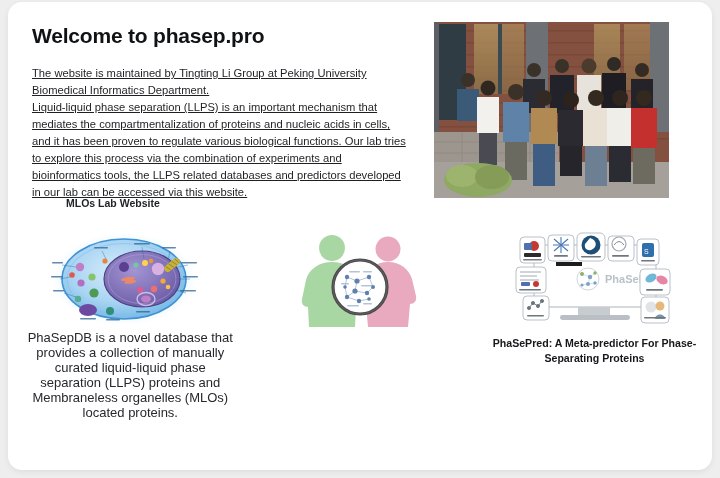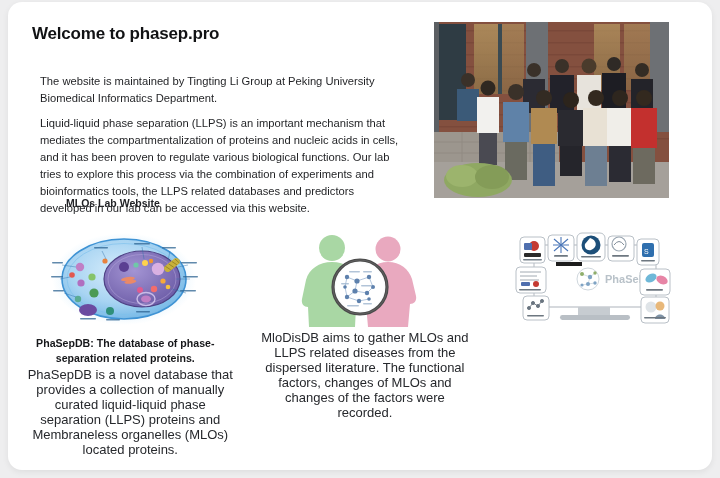--- a/index.html
+++ b/index.html
@@ -29,36 +29,36 @@
     border-radius: 14px;
     box-shadow: 0 2px 6px rgba(0,0,0,0.07);
     overflow: hidden;
   }
 
   
   .hero-title {
     position: absolute;
     left: 24px;
     top: 22px;
-    font-size: 17px;
+    font-size: 21px;
     font-weight: bold;
     color: #111214;
     letter-spacing: -0.2px;
   }
 
   .hero-body {
     position: absolute;
     left: 24px;
     top: 63px;
     width: 375px;
     font-size: 11.2px;
     line-height: 17px;
     color: #1f2023;
   }
-  .hero-body p { margin: 8px; }
+  .hero-body p { margin: 0; text-decoration: underline; }
 
   .lab-link {
     position: absolute;
     left: 58px;
     top: 195px;
     font-size: 10.5px;
     font-weight: bold;
     color: #222327;
     text-decoration: none;
     cursor: pointer;
@@ -339,21 +339,20 @@
               <rect x="112" y="16" width="14" height="1.5" rx="0.7"></rect>
               <rect x="131" y="31" width="16" height="1.5" rx="0.7"></rect>
               <rect x="133" y="45" width="15" height="1.5" rx="0.7"></rect>
               <rect x="130" y="59" width="16" height="1.5" rx="0.7"></rect>
               <rect x="30" y="87" width="16" height="1.5" rx="0.7"></rect>
               <rect x="56" y="88" width="14" height="1.5" rx="0.7"></rect>
               <rect x="86" y="80" width="14" height="1.5" rx="0.7"></rect>
             </g>
           </svg>
         </div>
-        <div class="col-title">PhaSepDB: The database of phase-separation related proteins.</div>
         <div class="col-desc">PhaSepDB is a novel database that provides a collection of manually curated liquid-liquid phase separation (LLPS) proteins and Membraneless organelles (MLOs) located proteins.</div>
       </div>
 
       <div class="col">
         <div class="col-art">
           <svg width="150" height="96" viewBox="0 0 150 96" xmlns="http://www.w3.org/2000/svg">
 
             <g fill="#a9d7a4">
               <circle cx="47" cy="17" r="13"></circle>
               <path d="M47,31 c-13,0 -23,7 -26,18 l-4,19 c-1,5 2,8 6,8 l1,20 h46 l1,-20 c4,0 7,-3 6,-8 l-4,-19 c-3,-11 -13,-18 -26,-18 z"></path>
@@ -399,21 +398,20 @@
               <rect x="64" y="40" width="11" height="1.6" rx="0.8"></rect>
               <rect x="78" y="40" width="9" height="1.6" rx="0.8"></rect>
               <rect x="56" y="52" width="8" height="1.6" rx="0.8"></rect>
               <rect x="76" y="54" width="11" height="1.6" rx="0.8"></rect>
               <rect x="62" y="74" width="12" height="1.6" rx="0.8"></rect>
               <rect x="78" y="72" width="9" height="1.6" rx="0.8"></rect>
             </g>
             <circle cx="75" cy="56" r="27" fill="none" stroke="#6f6f6f" stroke-width="1" opacity="0.6"></circle>
           </svg>
         </div>
-        <div class="col-desc">MloDisDB aims to gather MLOs and LLPS related diseases from the dispersed literature. The functional factors, changes of MLOs and changes of the factors were recorded.</div>
       </div>
 
       <div class="col">
         <div class="col-art">
           <svg width="168" height="96" viewBox="0 0 168 96" xmlns="http://www.w3.org/2000/svg">
 
             <rect x="24" y="14" width="122" height="62" rx="3" fill="#ffffff" stroke="#c9cdd2" stroke-width="1.4"></rect>
             <rect x="68" y="76" width="32" height="8" fill="#c7ccd1"></rect>
             <rect x="50" y="84" width="70" height="5" rx="2.4" fill="#b9bfc5"></rect>
 
@@ -510,17 +508,18 @@
               <rect x="131" y="66" width="28" height="26" rx="4" fill="#ffffff" stroke="#b9c0c7" stroke-width="1"></rect>
               <circle cx="141" cy="76" r="5.5" fill="#dfe4e8"></circle>
               <circle cx="150" cy="75" r="4.5" fill="#e8b87a"></circle>
               <path d="M145,88 c0,-6 10,-6 10,0 z" fill="#7f93a6"></path>
               <rect x="134" y="86" width="22" height="1.6" rx="0.8" fill="#6d7780"></rect>
             </g>
 
             <rect x="46" y="31" width="26" height="4" fill="#1d1d1d"></rect>
           </svg>
         </div>
+        <div class="col-title">PhaSePred: A Meta-predictor For Phase-Separating Proteins</div>
       </div>
 
     </div>
   </div>
 </div>
 
 </body></html>

